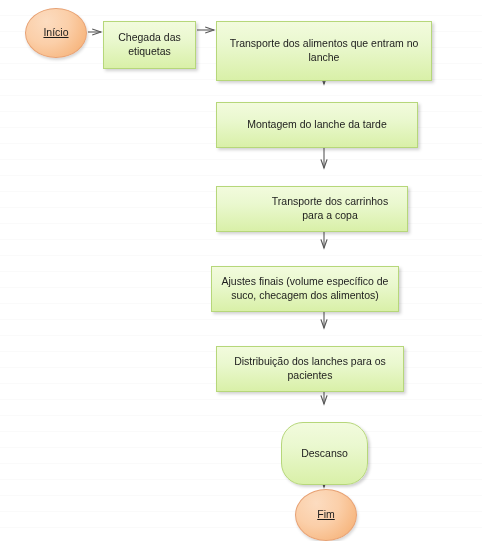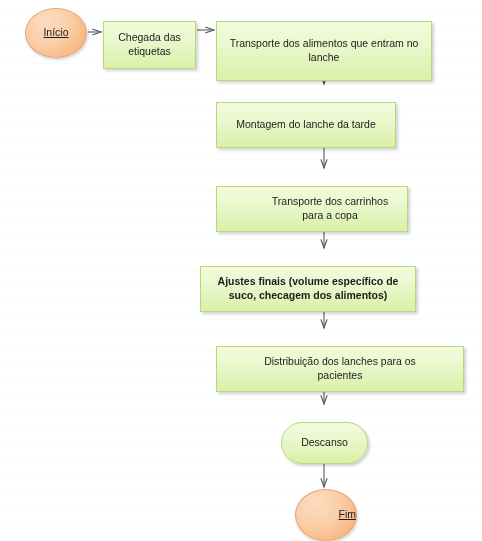--- a/index.html
+++ b/index.html
@@ -60,26 +60,26 @@
     text-decoration: underline;
   }
   .node-text {
     display: block;
     white-space: pre-line;
   }
   
   #n-inicio   { left: 25px;  top: 8px;   width: 62px;  height: 50px; }
   #n-chegada  { left: 103px; top: 5px;   width: 93px;  height: 48px; }
   #n-transp1  { left: 216px; top: 5px;   width: 216px; height: 60px; }
-  #n-montagem { left: 216px; top: 86px;  width: 180px; height: 46px; }
+  #n-montagem { left: 216px; top: 86px;  width: 202px; height: 46px; }
   #n-transp2  { left: 216px; top: 170px; width: 192px; height: 46px; padding-left: 44px; }
-  #n-ajustes  { left: 200px; top: 250px; width: 216px; height: 46px; font-weight: bold; }
-  #n-distrib  { left: 216px; top: 330px; width: 248px; height: 46px; }
-  #n-descanso { left: 281px; top: 406px; width: 87px;  height: 42px; border-radius: 22px; }
-  #n-fim      { left: 295px; top: 489px; width: 62px;  height: 52px; justify-content: flex-end; }
+  #n-ajustes  { left: 211px; top: 250px; width: 188px; height: 46px; }
+  #n-distrib  { left: 216px; top: 330px; width: 188px; height: 46px; }
+  #n-descanso { left: 281px; top: 406px; width: 87px;  height: 63px; border-radius: 22px; }
+  #n-fim      { left: 295px; top: 489px; width: 62px;  height: 52px; }
 </style>
 </head>
 <body>
 
 <div id="canvas">
 
   <svg id="svg-layer" viewBox="0 0 482 541" xmlns="http://www.w3.org/2000/svg">
     <defs>
       <marker id="arrowOpen" markerWidth="10" markerHeight="10" refX="8.6" refY="3.2" orient="auto" markerUnits="strokeWidth">
         <path d="M0.6,0.4 L8.6,3.2 L0.6,6.0" fill="none" stroke="#595959" stroke-width="1"></path>

